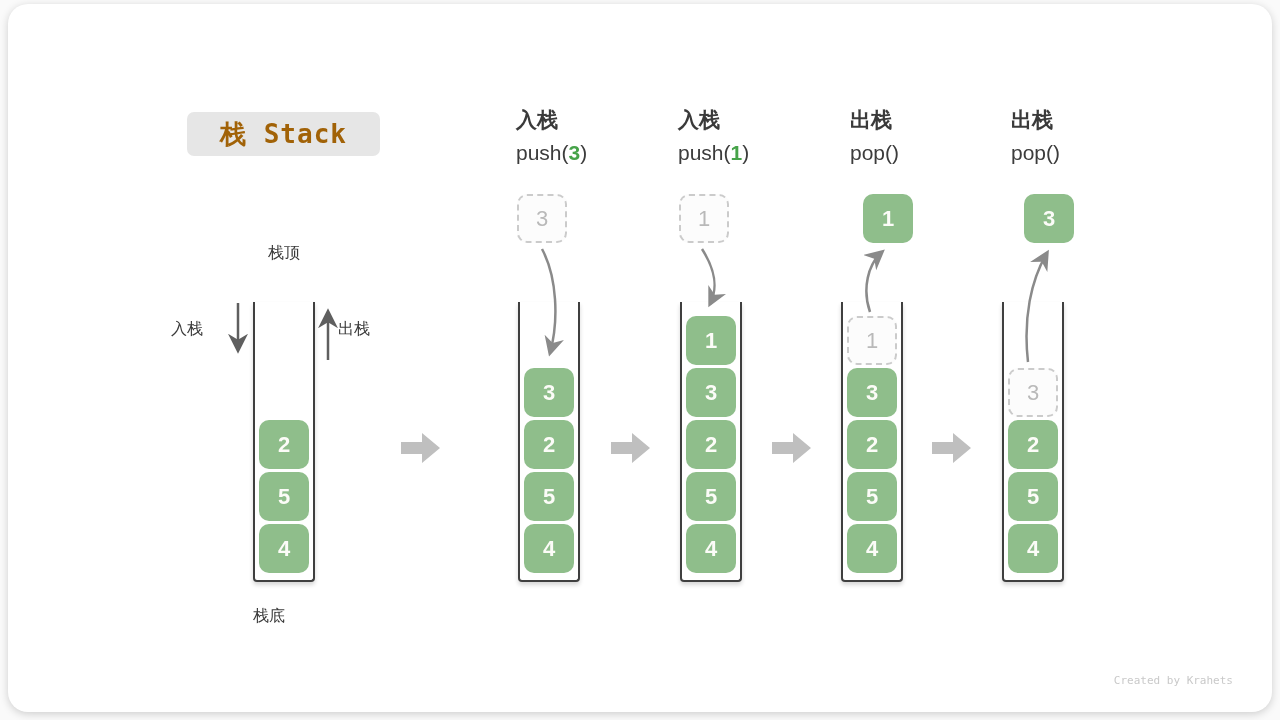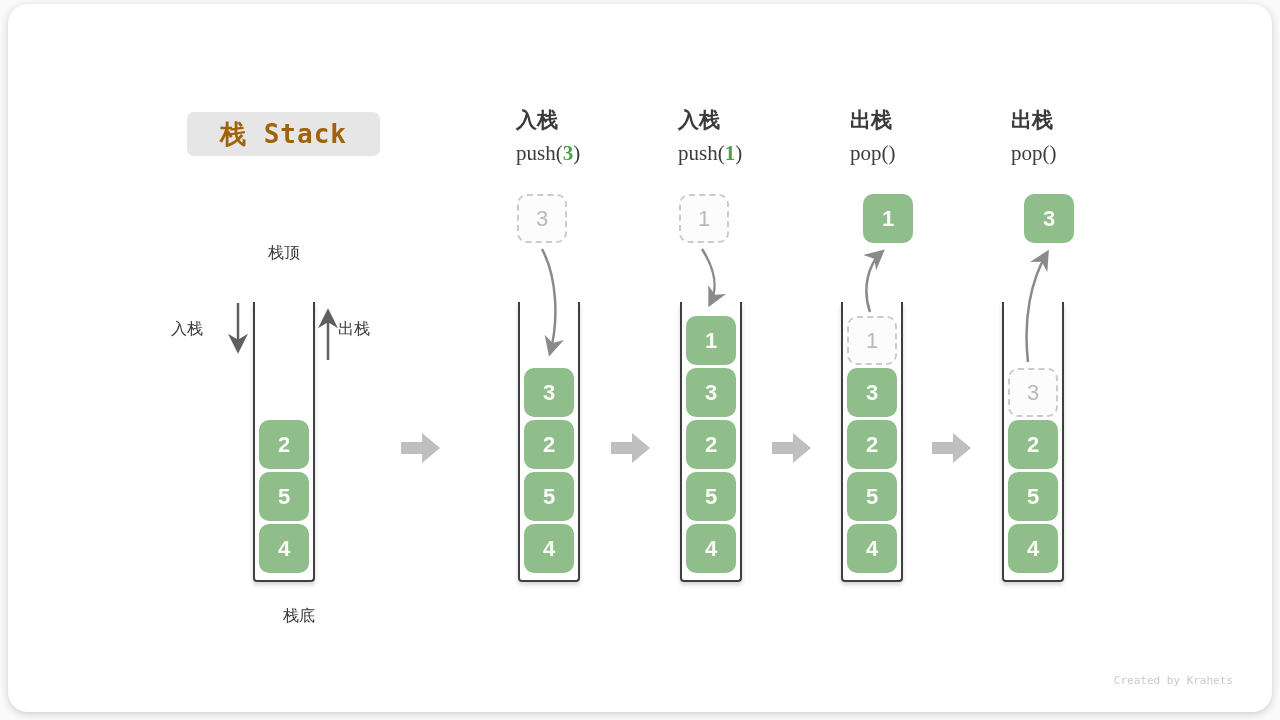--- a/index.html
+++ b/index.html
@@ -11,28 +11,28 @@
 
   
   .title-box { position:absolute; left:187px; top:112px; width:193px; height:44px;
                background:#E6E6E6; border-radius:7px; display:flex; align-items:center; justify-content:center;
                font-family:"DejaVu Sans Mono", monospace; font-size:26px; font-weight:700; color:#a16207;
                letter-spacing:1px; z-index:2; }
 
   
   .zh { position:absolute; font-size:16px; font-weight:400; color:#3A3A3A; z-index:2; }
   .zh-top    { left:253px; top:243px; width:62px; text-align:center; }
-  .zh-bottom { left:253px; top:606px; width:62px; text-align:right; }
+  .zh-bottom { left:253px; top:606px; width:62px; text-align:left; }
   .zh-in     { left:171px; top:319px; }
   .zh-out    { left:338px; top:319px; }
 
   
   .op-label { position:absolute; top:107px; z-index:2; }
   .op-zh   { font-size:21px; font-weight:700; color:#3A3A3A; line-height:25px; }
-  .op-code { margin-top:8px; font-family:Liberation Serif, serif; font-size:21px; color:#3C3C3C; line-height:26px; }
+  .op-code { margin-top:8px; font-family:Liberation Sans, sans-serif; font-size:21px; color:#3C3C3C; line-height:26px; }
   .op-code .num { color:#46A349; font-weight:700; }
 
   
   .float-box { position:absolute; top:194px; width:50px; height:49px; border-radius:10px;
                display:flex; align-items:center; justify-content:center; font-size:22px; font-weight:700; z-index:2; }
   .float-box.dashed { border:2px dashed #CBCBCB; background:#FCFCFC; color:#B9B9B9; font-weight:400; }
   .float-box.solid  { background:#8FBE8B; color:#FCFCF8; }
 
   
   .container { position:absolute; top:302px; width:62px; height:280px;

